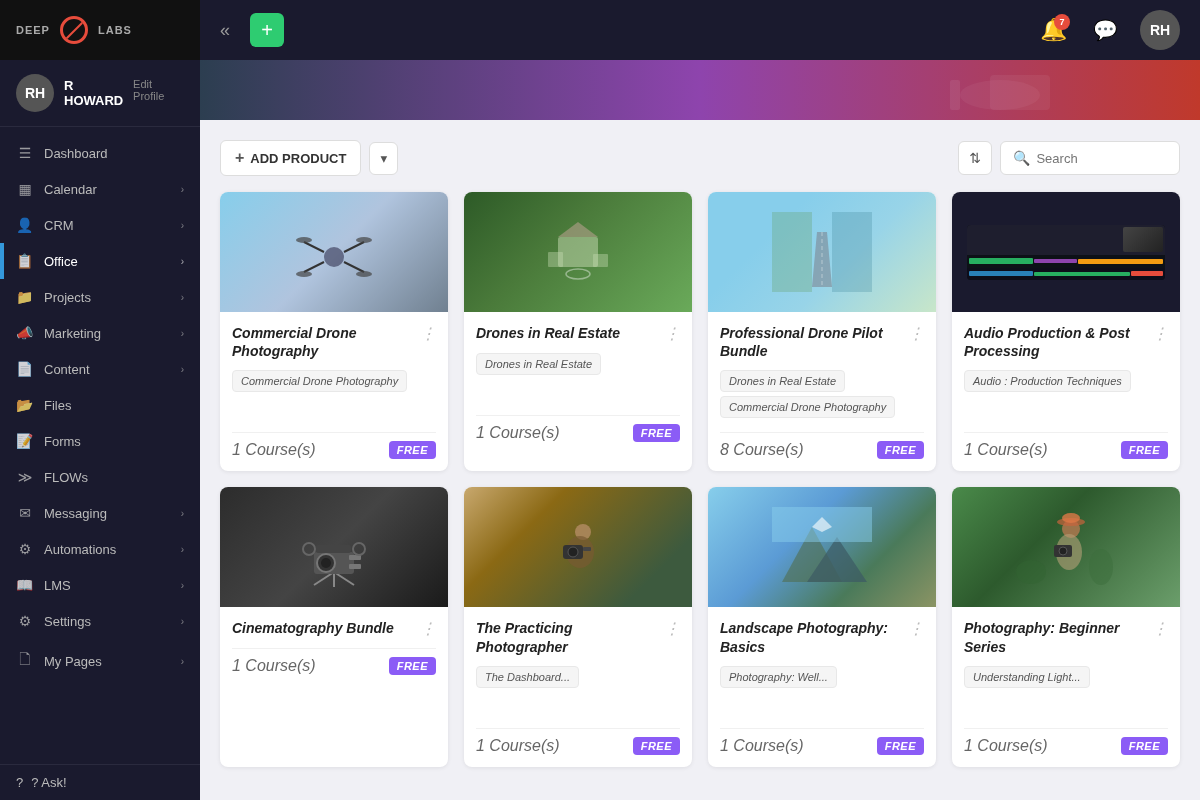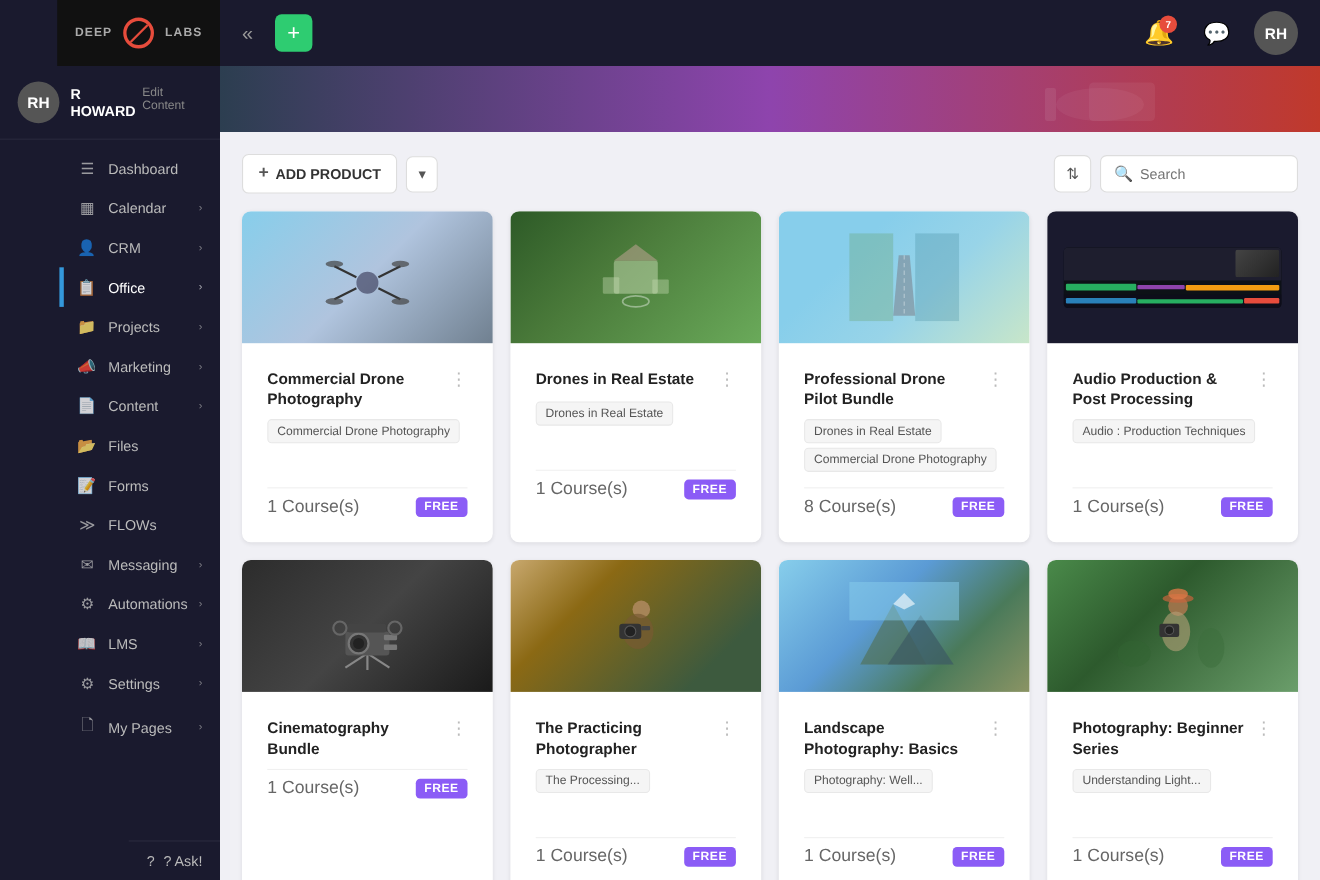--- a/index.html
+++ b/index.html
@@ -8,21 +8,20 @@
     
     .sidebar {
       width: 200px;
       background: #1a1a2e;
       color: #ccc;
       display: flex;
       flex-direction: column;
       flex-shrink: 0;
       height: 800px;
       overflow-y: auto;
-      align-items: flex-end;
     }
     .sidebar-header {
       background: #111;
       padding: 12px 16px;
       display: flex;
       align-items: center;
       gap: 10px;
       height: 60px;
     }
     .logo-text-deep { color: #aaa; font-size: 11px; font-weight: 600; letter-spacing: 1px; }
@@ -307,21 +306,21 @@
     }
     .card-img-placeholder {
       width: 100%;
       height: 120px;
       display: flex;
       align-items: center;
       justify-content: center;
       font-size: 11px;
       color: #666;
     }
-    .card-body { padding: 23px; }
+    .card-body { padding: 12px; font-style: italic; }
     .card-header-row {
       display: flex;
       align-items: flex-start;
       justify-content: space-between;
       margin-bottom: 10px;
     }
     .card-title {
       font-size: 14px;
       font-weight: 700;
       color: #222;
@@ -387,21 +386,21 @@
     <span class="logo-text-deep">DEEP</span>
     <div class="logo-circle">
     </div>
     <span class="logo-text-labs">LABS</span>
   </div>
 
   <div class="user-section">
     <div class="user-avatar-small">RH</div>
     <div class="user-info">
       <span class="user-name">R HOWARD</span>
-      <span class="user-edit">Edit Content</span>
+      <span class="user-edit">Edit Profile</span>
     </div>
   </div>
 
   <div class="nav-items">
     <div class="nav-item">
       <span class="nav-icon">☰</span>
       <span>Dashboard</span>
     </div>
     <div class="nav-item">
       <span class="nav-icon">▦</span>
@@ -698,21 +697,21 @@
               <circle cx="45" cy="45" r="5" fill="#222" stroke="#555" stroke-width="1"></circle>
               <rect x="55" y="40" width="8" height="4" rx="1" fill="#444"></rect>
             </svg>
           </div>
           <div class="card-body">
             <div class="card-header-row">
               <span class="card-title">The Practicing Photographer</span>
               <span class="card-menu">⋮</span>
             </div>
             <div class="card-tags">
-              <span class="card-tag">The Processing...</span>
+              <span class="card-tag">The Dashboard...</span>
             </div>
             <div class="card-footer">
               <span class="card-courses">1 Course(s)</span>
               <span class="free-badge">FREE</span>
             </div>
           </div>
         </div>
 
         <div class="product-card">
           <div class="card-img-placeholder img-landscape">

